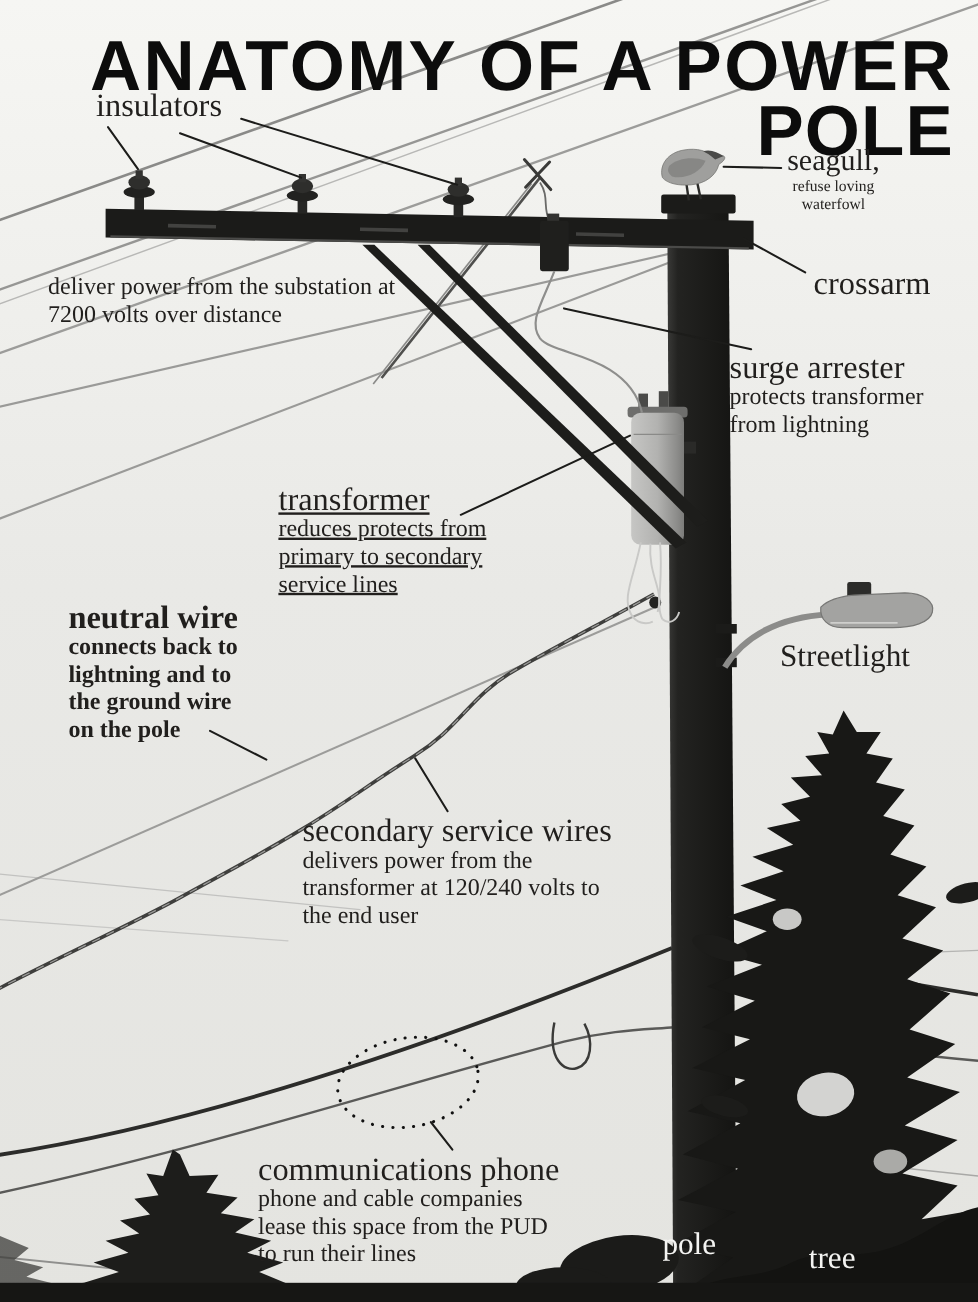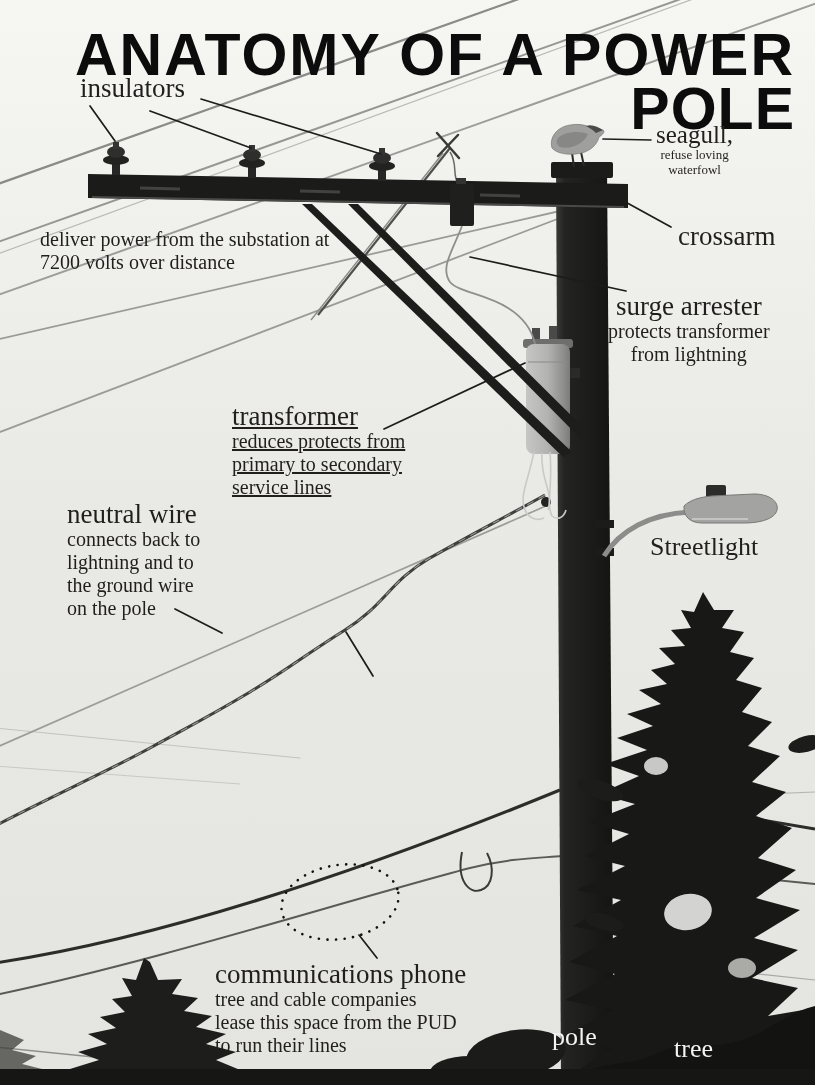--- a/index.html
+++ b/index.html
@@ -212,49 +212,55 @@
 
   <div class="ann head" style="left:678px;top:222px;">
     <span>crossarm</span>
   </div>
 
   <div class="ann" style="left:40px;top:228px;">
     <div class="body">deliver power from the substation at</div>
     <div class="body">7200 volts over distance</div>
   </div>
 
-  <div class="ann" style="left:608px;top:292px;text-align:center;">
+  <div class="ann" style="left:608px;top:292px;">
     <div class="head">surge arrester</div>
     <div class="body">protects transformer</div>
     <div class="body">from lightning</div>
   </div>
 
   <div class="ann" style="left:232px;top:402px;text-decoration:underline;">
     <div class="head">transformer</div>
     <div class="body">reduces protects from</div>
     <div class="body">primary to secondary</div>
     <div class="body">service lines</div>
   </div>
 
-  <div class="ann" style="left:67px;top:500px;">
+  <div class="ann" style="left:57px;top:500px;font-weight:bold;">
     <div class="head">neutral wire</div>
     <div class="body">connects back to</div>
     <div class="body">lightning and to</div>
     <div class="body">the ground wire</div>
     <div class="body">on the pole</div>
   </div>
 
   <div class="ann lone" style="left:650px;top:532px;">
     <span>Streetlight</span>
   </div>
 
+  <div class="ann" style="left:252px;top:678px;">
+    <div class="head">secondary service wires</div>
+    <div class="body">delivers power from the</div>
+    <div class="body">transformer at 120/240 volts to</div>
+    <div class="body">the end user</div>
+  </div>
 
   <div class="ann" style="left:215px;top:960px;">
     <div class="head">communications phone</div>
-    <div class="body">tree and cable companies</div>
+    <div class="body">phone and cable companies</div>
     <div class="body">lease this space from the PUD</div>
     <div class="body">to run their lines</div>
   </div>
 
   <div class="ann lone white" style="left:552px;top:1022px;">
     <span>pole</span>
   </div>
 
   <div class="ann lone white" style="left:674px;top:1034px;">
     <span>tree</span>

